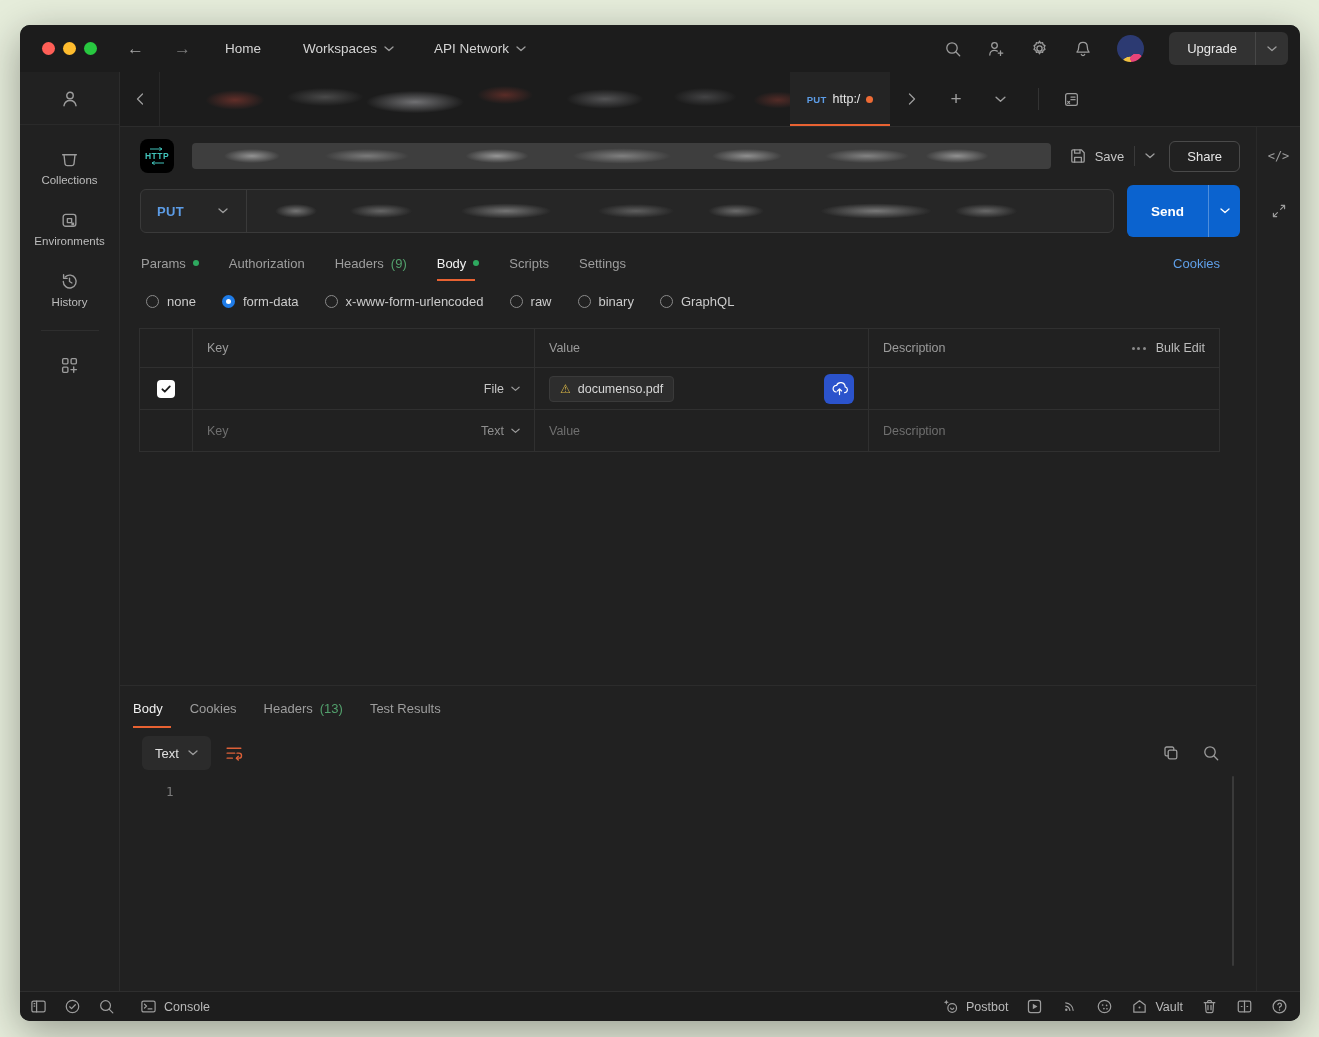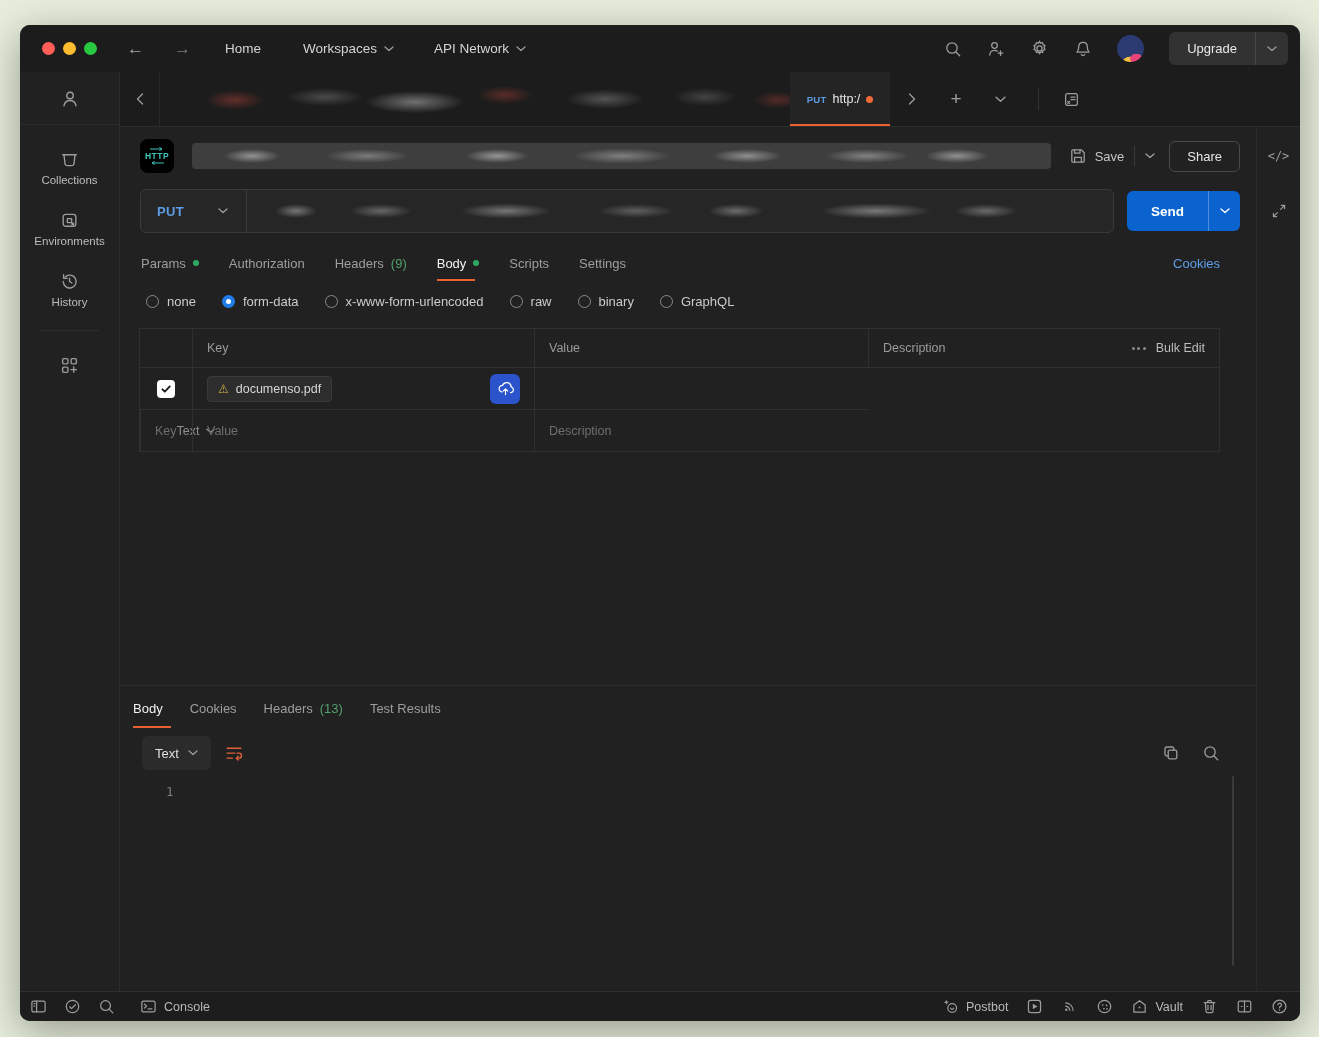--- a/index.html
+++ b/index.html
@@ -98,21 +98,21 @@
   .methodsel .m { color:#5c9ce6; font-weight:bold; font-size:13px; letter-spacing:.3px; }
   .urlbar .vdiv { width:1px; height:44px; background:#3a3a3a; }
   .urlblur { flex:1; height:26px; margin:0 14px; border-radius:3px; background:
       radial-gradient(30px 10px at 35px 13px, rgba(205,205,205,.48), transparent 70%),
       radial-gradient(45px 10px at 120px 13px, rgba(192,192,192,.42), transparent 70%),
       radial-gradient(65px 11px at 245px 13px, rgba(205,205,205,.48), transparent 70%),
       radial-gradient(55px 10px at 375px 13px, rgba(188,188,188,.38), transparent 70%),
       radial-gradient(40px 10px at 475px 13px, rgba(198,198,198,.44), transparent 70%),
       radial-gradient(80px 11px at 615px 13px, rgba(205,205,205,.5), transparent 70%),
       radial-gradient(45px 10px at 725px 13px, rgba(192,192,192,.44), transparent 70%); }
-  .sendbtn { margin-left:13px; height:40px; width:113px; background:#0b63cf; border-radius:6px; display:flex; align-items:stretch; overflow:hidden; border:none; cursor:pointer; }
+  .sendbtn { margin-left:13px; height:52px; width:113px; background:#0b63cf; border-radius:6px; display:flex; align-items:stretch; overflow:hidden; border:none; cursor:pointer; }
   .sendbtn .slbl { flex:1; display:flex; align-items:center; justify-content:center; color:#fff; font-weight:bold; font-size:13.5px; }
   .sendbtn .schev { width:32px; display:flex; align-items:center; justify-content:center; border-left:1px solid rgba(255,255,255,.28); }
   .sendbtn .schev svg { stroke:#fff; }
 
   
   .reqtabs { height:40px; flex:0 0 40px; display:flex; align-items:center; gap:30px; padding:0 36px 0 21px; }
   .rtab { display:flex; align-items:center; gap:7px; color:#9e9e9e; font-size:13px; cursor:pointer; position:relative; height:100%; }
   .rtab .cnt { color:#52a06c; }
   .rtab.active { color:#f2f2f2; }
   .rtab.active::after { content:""; position:absolute; left:0; bottom:2px; width:38px; height:2px; background:#e86232; }
@@ -431,20 +431,28 @@
             </div>
 
             <div class="fcell datarow first">
               <span class="checkbox">
                 <svg width="12" height="12" viewBox="0 0 12 12">
                     <path d="M2.4 6.3 l2.4 2.4 L9.8 3.4" stroke="#1a1a1a" stroke-width="1.8" fill="none" stroke-linecap="round" stroke-linejoin="round"></path>
                   </svg>
               </span>
             </div>
             <div class="fcell datarow">
+              <span class="typesel">
+                <span>File</span>
+                <svg class="ic" width="9" height="6" viewBox="0 0 10 6">
+                    <path d="M1 1 l4 3.6 L9 1"></path>
+                  </svg>
+              </span>
+            </div>
+            <div class="fcell datarow">
               <span class="filechip">
                 <span class="warnglyph">⚠</span>
                 <span>documenso.pdf</span>
               </span>
               <button class="uploadbtn">
                 <svg width="17" height="17" viewBox="0 0 18 18" fill="none" stroke="#fff" stroke-width="1.3" stroke-linecap="round" stroke-linejoin="round">
                     <path d="M5.4 12.6 a3.4 3.4 0 1 1 .5 -6.8 A4.7 4.7 0 0 1 15 7.3 a3.1 3.1 0 0 1 -.6 6.1"></path>
                     <path d="M9 15.4 V9.6 M6.8 11.6 L9 9.4 l2.2 2.2"></path>
                   </svg>
               </button>

